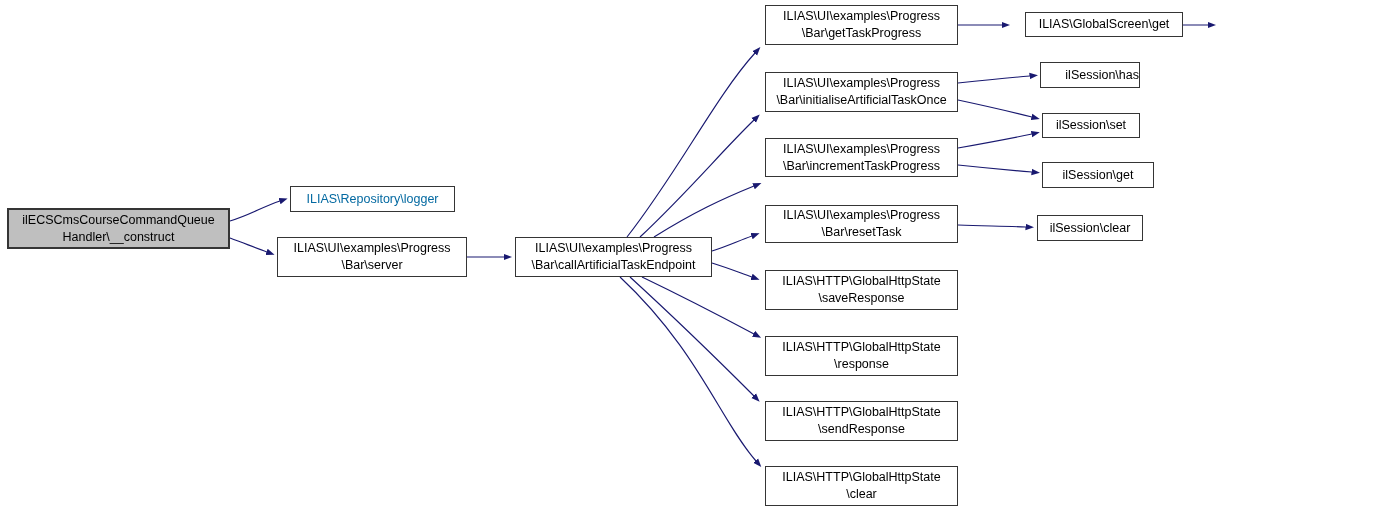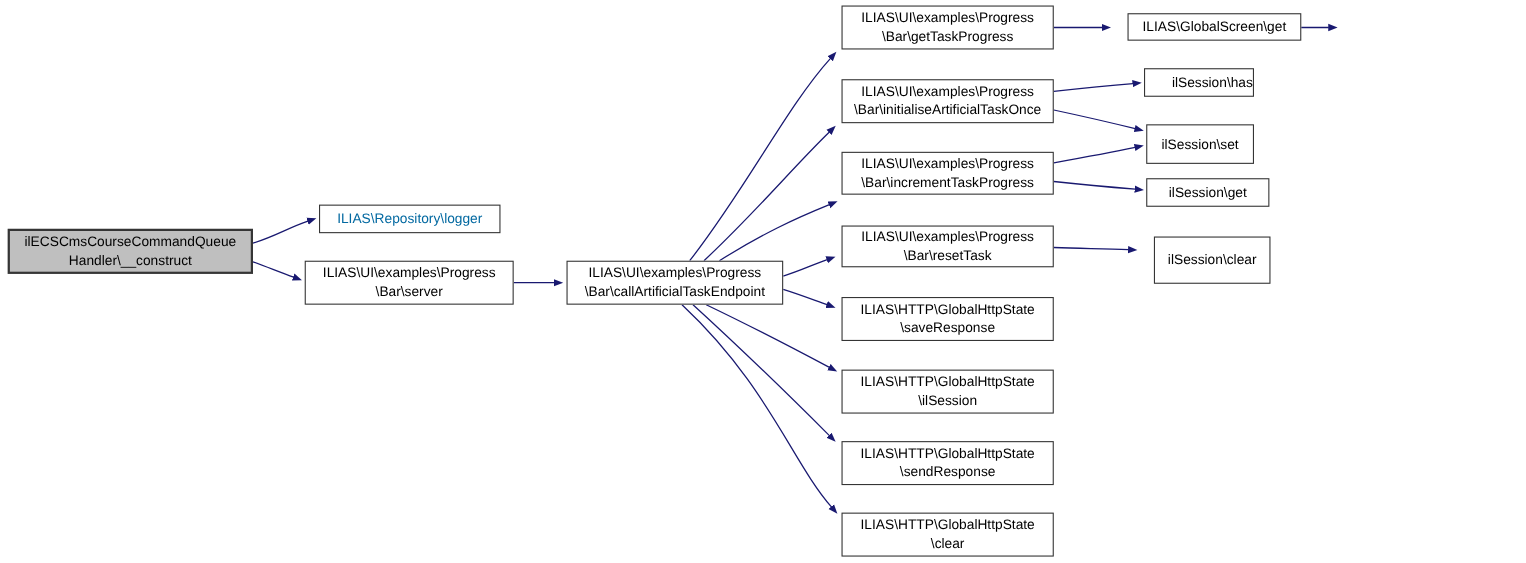--- a/index.html
+++ b/index.html
@@ -104,21 +104,21 @@
     <span>\Bar\resetTask</span>
   </div>
 
   <div class="node" style="left: 765px; top: 270px; width: 193px; height: 40px; border-color: rgb(53, 53, 53); color: rgb(0, 0, 0);">
     <span>ILIAS\HTTP\GlobalHttpState</span>
     <span>\saveResponse</span>
   </div>
 
   <div class="node" style="left: 765px; top: 336px; width: 193px; height: 40px; border-color: rgb(53, 53, 53); color: rgb(0, 0, 0);">
     <span>ILIAS\HTTP\GlobalHttpState</span>
-    <span>\ilSession</span>
+    <span>\response</span>
   </div>
 
   <div class="node" style="left: 765px; top: 401px; width: 193px; height: 40px; border-color: rgb(53, 53, 53); color: rgb(0, 0, 0);">
     <span>ILIAS\HTTP\GlobalHttpState</span>
     <span>\sendResponse</span>
   </div>
 
   <div class="node" style="left: 765px; top: 466px; width: 193px; height: 40px; border-color: rgb(53, 53, 53); color: rgb(0, 0, 0);">
     <span>ILIAS\HTTP\GlobalHttpState</span>
     <span>\clear</span>
@@ -126,25 +126,25 @@
 
   <div class="node" style="left: 1012px; top: 12px; width: 158px; height: 25px; border-color: rgb(53, 53, 53); color: rgb(0, 0, 0); margin-left: 13px;">
     <span>ILIAS\GlobalScreen\get</span>
   </div>
 
 
   <div class="node" style="left: 1040px; top: 62px; width: 100px; height: 26px; border-color: rgb(53, 53, 53); color: rgb(0, 0, 0); align-items: flex-end;">
     <span>ilSession\has</span>
   </div>
 
-  <div class="node" style="left: 1042px; top: 113px; width: 98px; height: 36px; border-color: rgb(53, 53, 53); color: rgb(0, 0, 0);">
+  <div class="node" style="left: 1042px; top: 113px; width: 98px; height: 25px; border-color: rgb(53, 53, 53); color: rgb(0, 0, 0);">
     <span>ilSession\set</span>
   </div>
 
   <div class="node" style="left: 1042px; top: 162px; width: 112px; height: 26px; border-color: rgb(53, 53, 53); color: rgb(0, 0, 0);">
     <span>ilSession\get</span>
   </div>
 
-  <div class="node" style="left: 1037px; top: 215px; width: 106px; height: 43px; border-color: rgb(53, 53, 53); color: rgb(0, 0, 0); margin-left: 12px;">
+  <div class="node" style="left: 1037px; top: 215px; width: 106px; height: 26px; border-color: rgb(53, 53, 53); color: rgb(0, 0, 0);">
     <span>ilSession\clear</span>
   </div>
 
 </div>
 
 </body></html>

